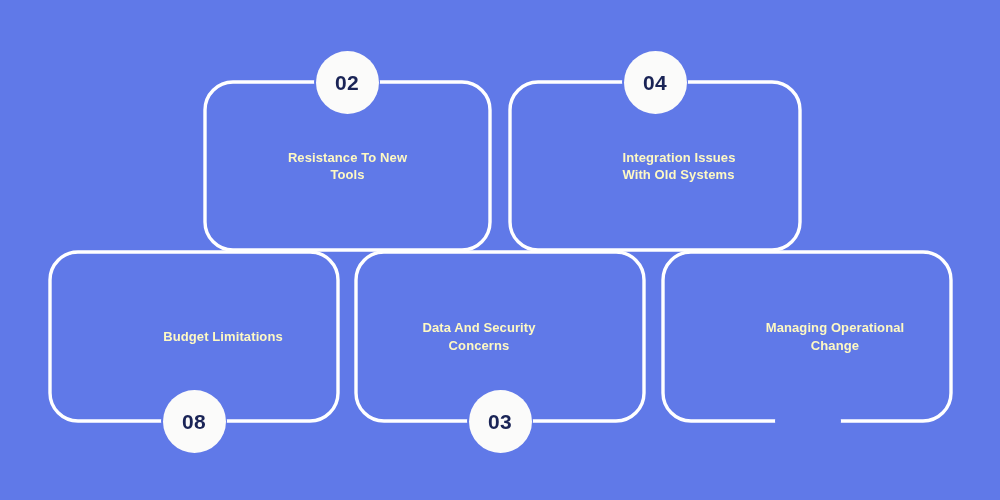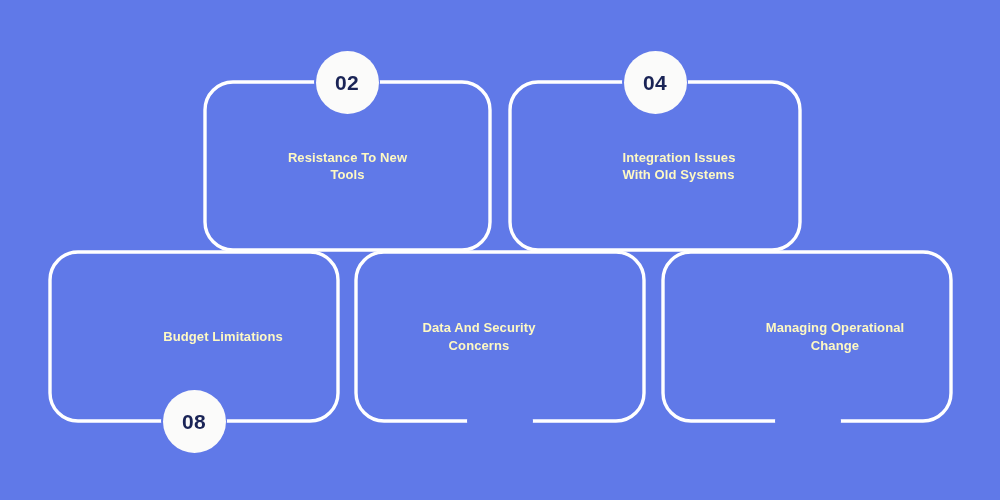--- a/index.html
+++ b/index.html
@@ -138,18 +138,21 @@
     </div>
 
   <div class="layer">
 
   <div class="badge" style="left: 194px; top: 421px;">
         <span class="badge-num">08</span>
       </div>
       <div class="badge" style="left: 347px; top: 82px;">
         <span class="badge-num">02</span>
       </div>
+      <div class="badge" style="left: 500px; top: 421px;">
+        <span class="badge-num">03</span>
+      </div>
       <div class="badge" style="left: 655px; top: 82px;">
         <span class="badge-num">04</span>
       </div>
     </div>
 
 </div>
 
 </body></html>

